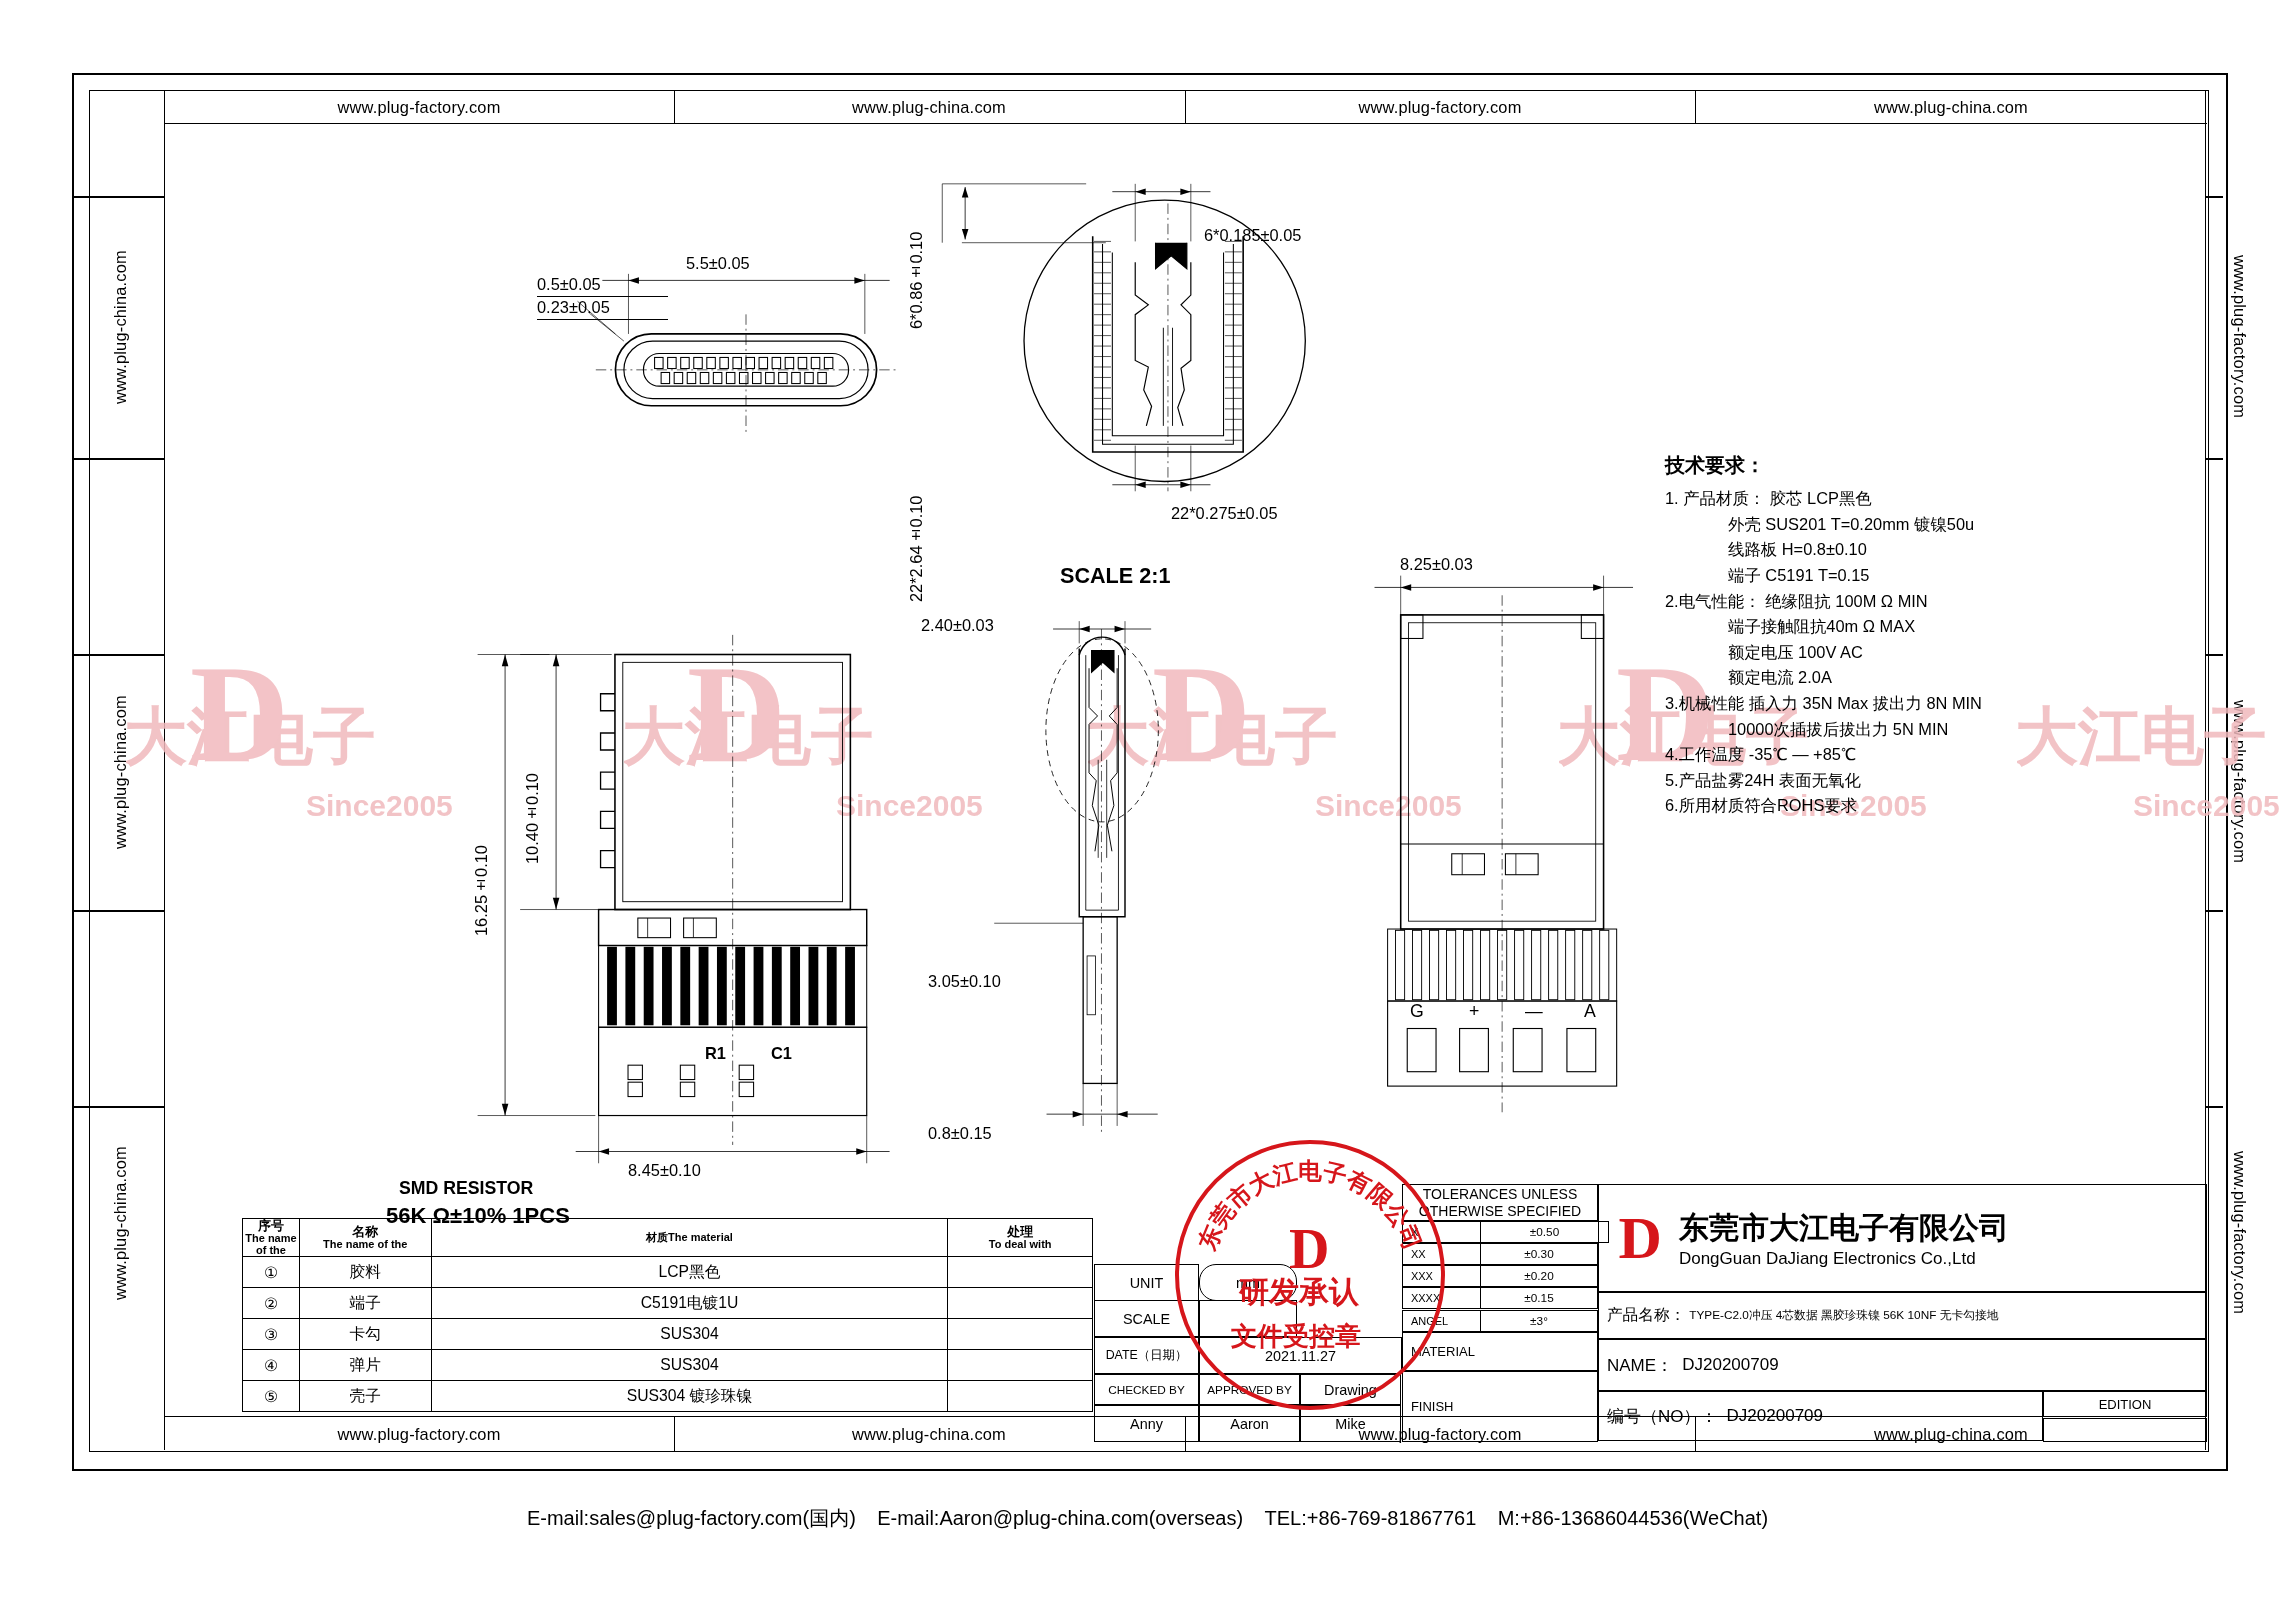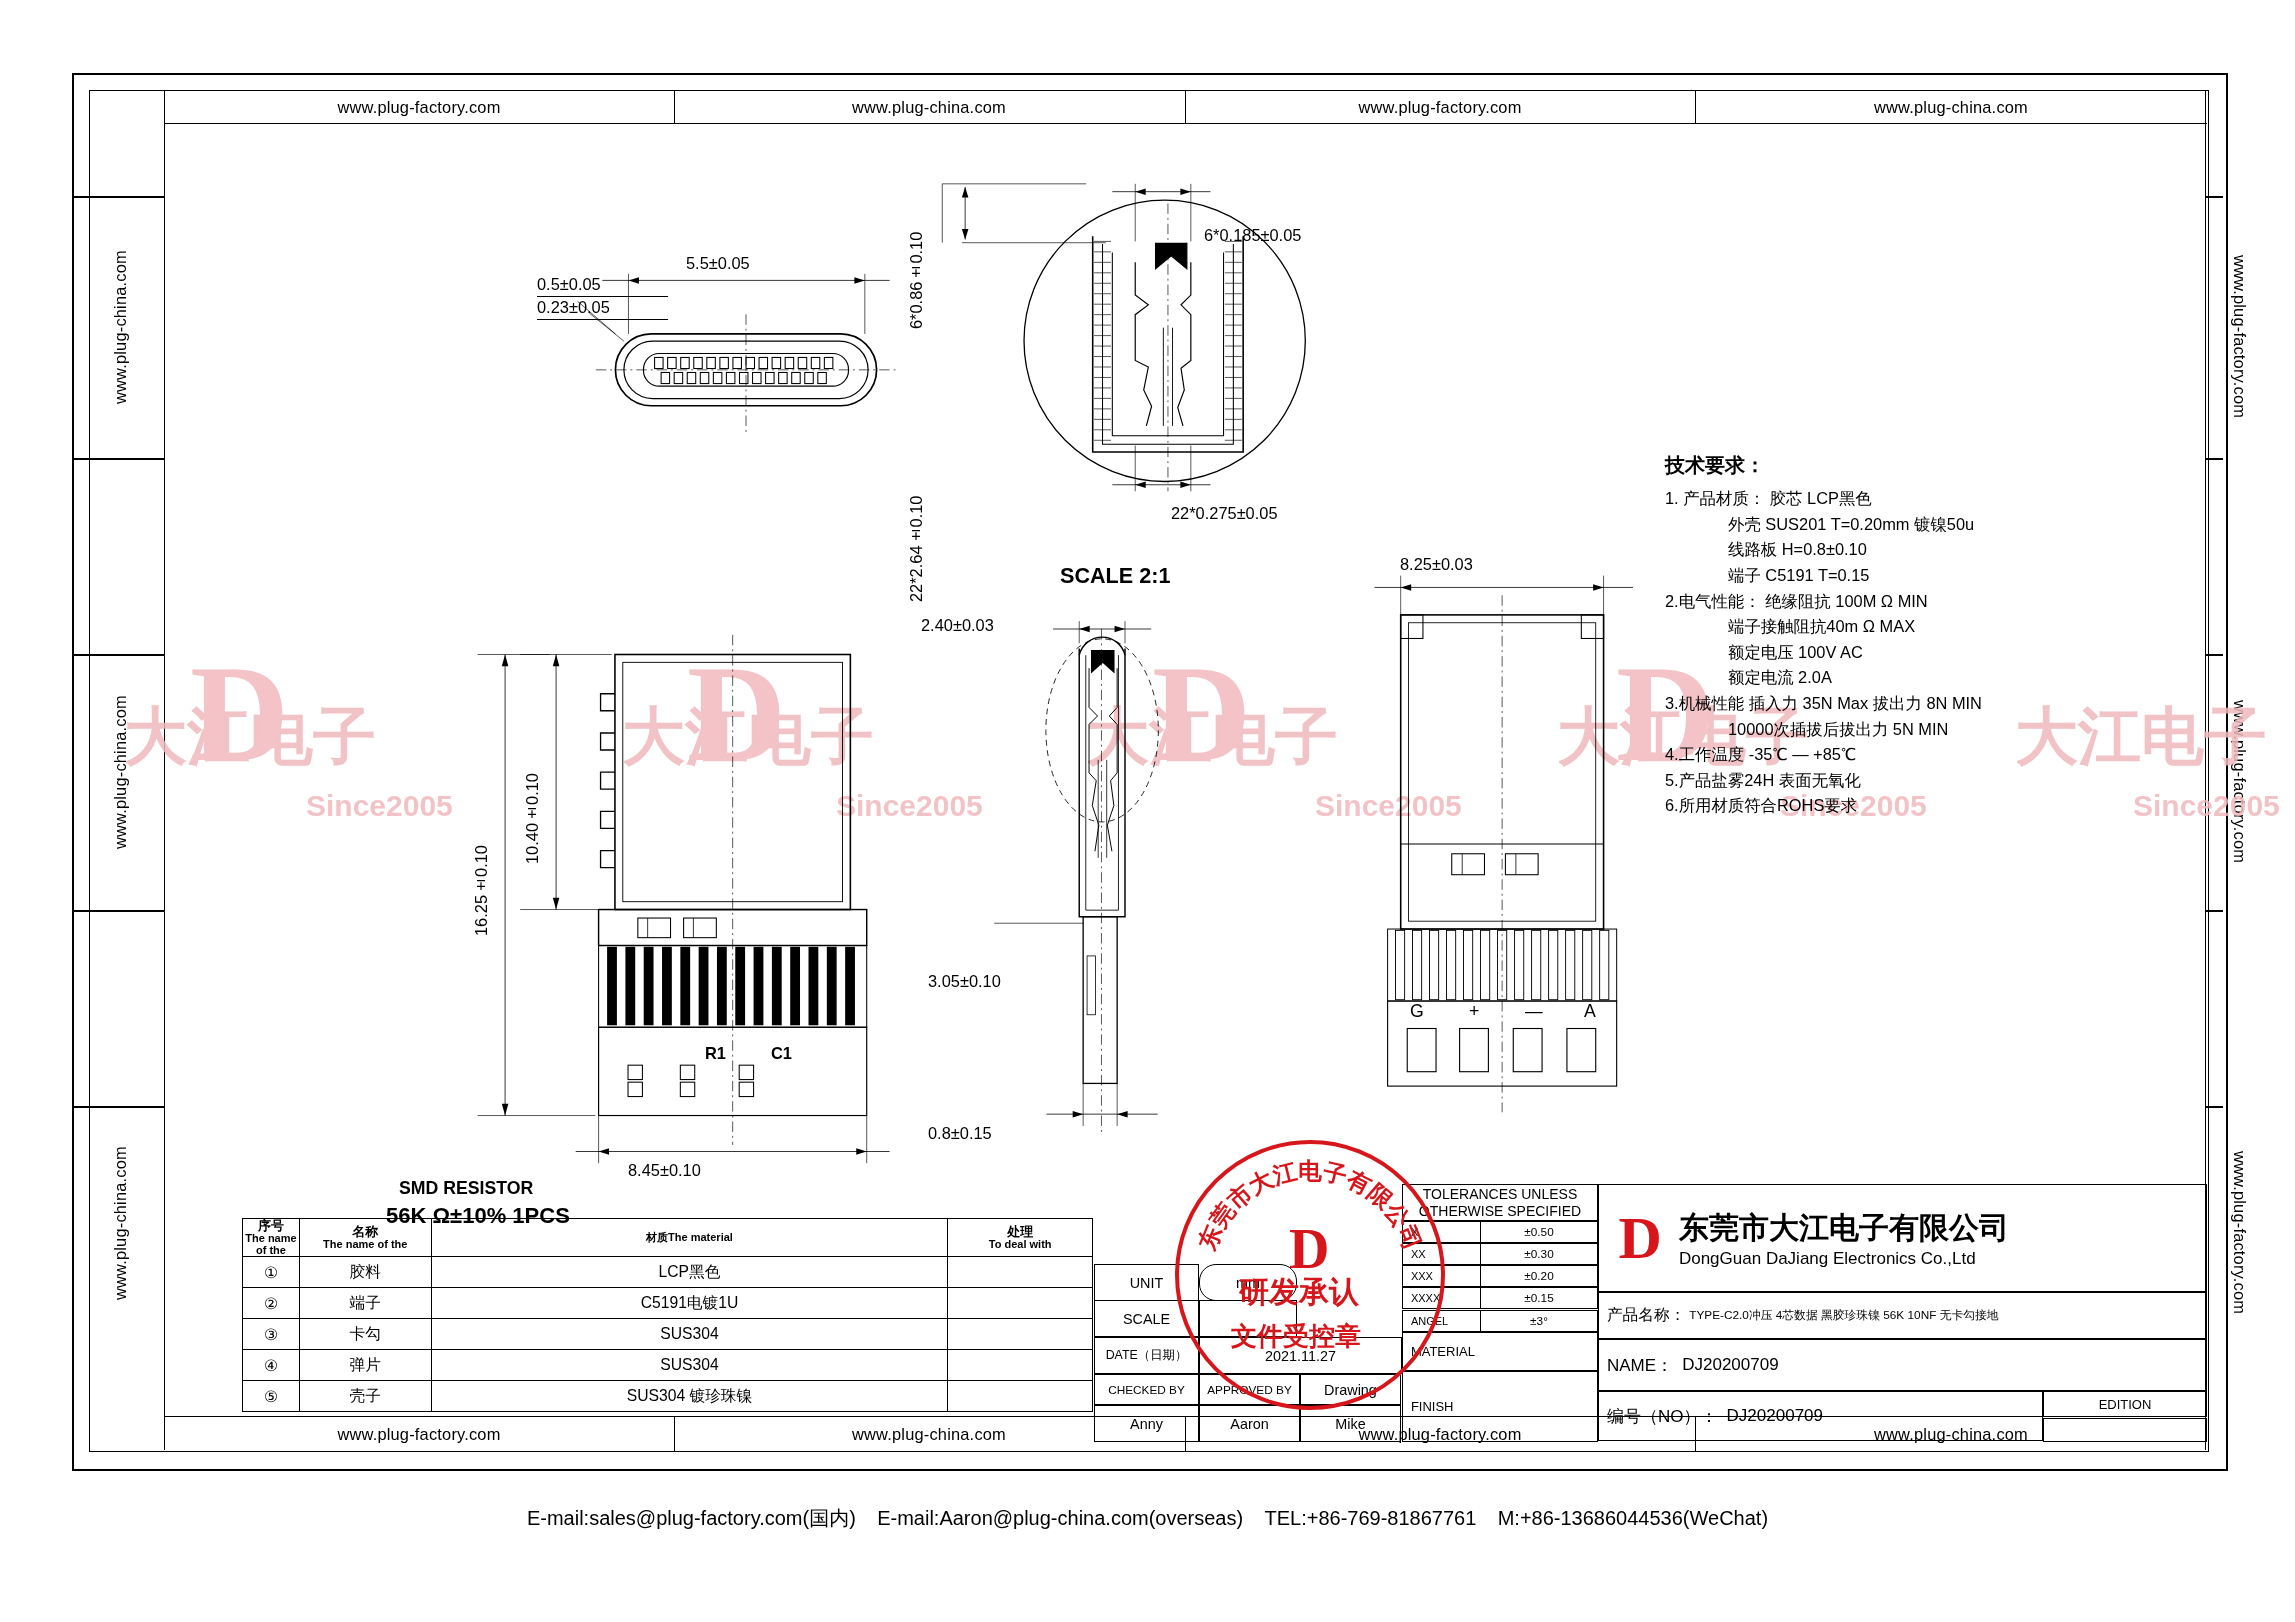--- a/index.html
+++ b/index.html
@@ -515,21 +515,21 @@
     <div class="cell" style="left:206px;top:190px;width:101px;height:31px;">Drawing</div>
     <div class="cell" style="left:0;top:221px;width:105px;height:37px;">Anny</div>
     <div class="cell" style="left:105px;top:221px;width:101px;height:37px;">Aaron</div>
     <div class="cell" style="left:206px;top:221px;width:101px;height:37px;">Mike</div>
 
     <div class="cell" style="left:308px;top:0;width:196px;height:37px;flex-direction:column;font-size:14px;line-height:1.15;">
       <span>TOLERANCES UNLESS</span>
       <span>OTHERWISE SPECIFIED</span>
     </div>
     <div class="cell lft" style="left:308px;top:37px;width:79px;height:22px;font-size:11px;">X</div>
-    <div class="cell" style="left:386px;top:37px;width:118px;height:22px;font-size:11.8px;">±0.50</div>
+    <div class="cell" style="left:386px;top:37px;width:129px;height:22px;font-size:11.8px;">±0.50</div>
     <div class="cell lft" style="left:308px;top:59px;width:79px;height:22px;font-size:11px;">XX</div>
     <div class="cell" style="left:386px;top:59px;width:118px;height:22px;font-size:11.8px;">±0.30</div>
     <div class="cell lft" style="left:308px;top:81px;width:79px;height:22px;font-size:11px;">XXX</div>
     <div class="cell" style="left:386px;top:81px;width:118px;height:22px;font-size:11.8px;">±0.20</div>
     <div class="cell lft" style="left:308px;top:103px;width:79px;height:22px;font-size:11px;">XXXX</div>
     <div class="cell" style="left:386px;top:103px;width:118px;height:22px;font-size:11.8px;">±0.15</div>
     <div class="cell lft" style="left:308px;top:126px;width:79px;height:22px;font-size:11px;">ANGEL</div>
     <div class="cell" style="left:386px;top:126px;width:118px;height:22px;font-size:11.8px;">±3°</div>
     <div class="cell lft" style="left:308px;top:148px;width:196px;height:39px;font-size:13px;">MATERIAL</div>
     <div class="cell lft" style="left:308px;top:187px;width:196px;height:71px;font-size:13px;">FINISH</div>

